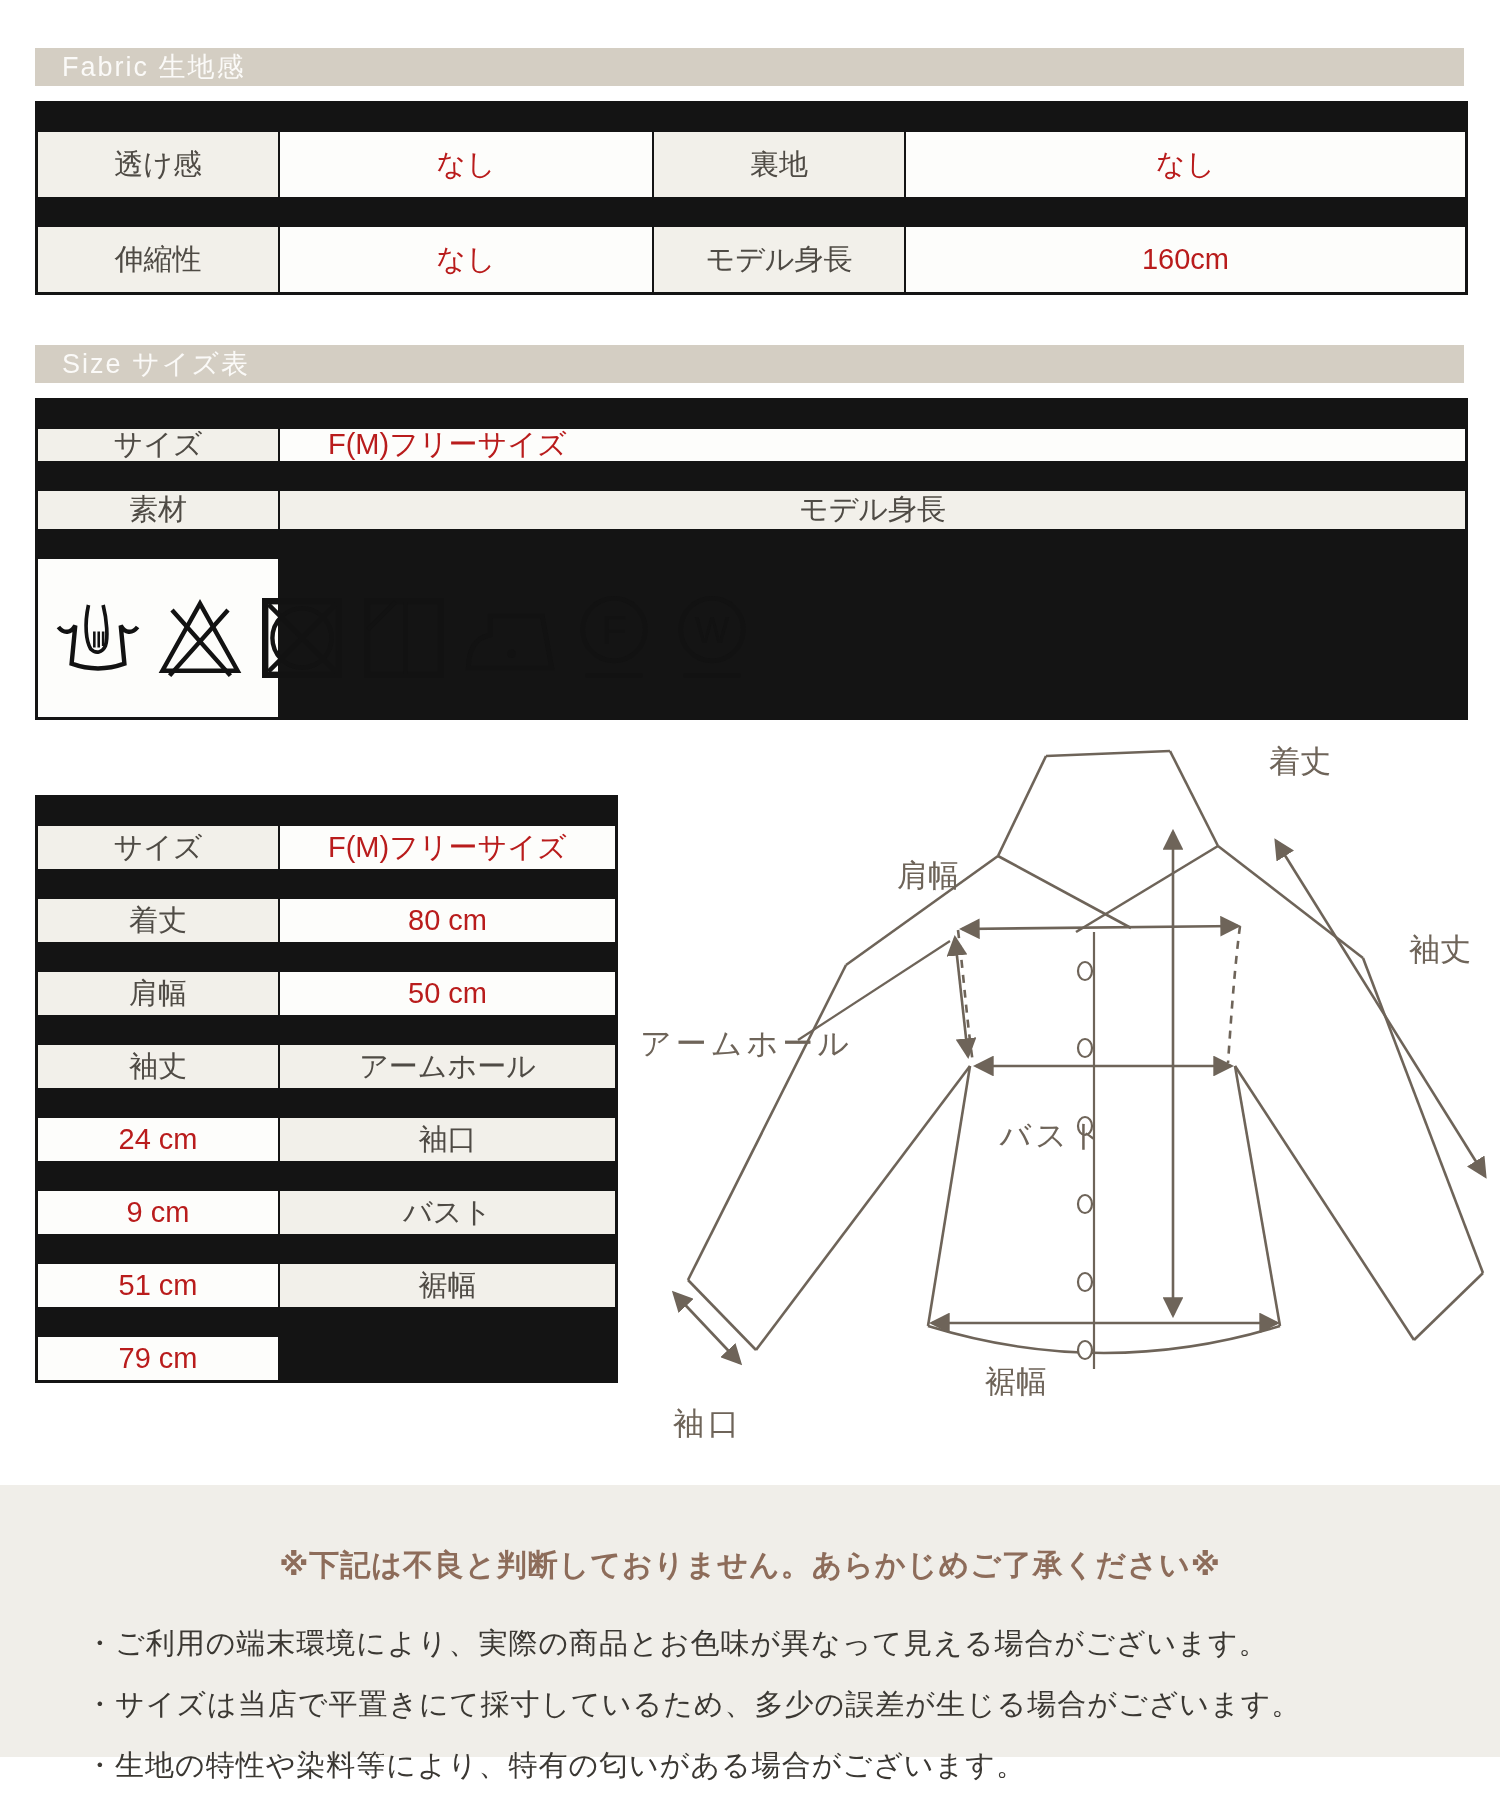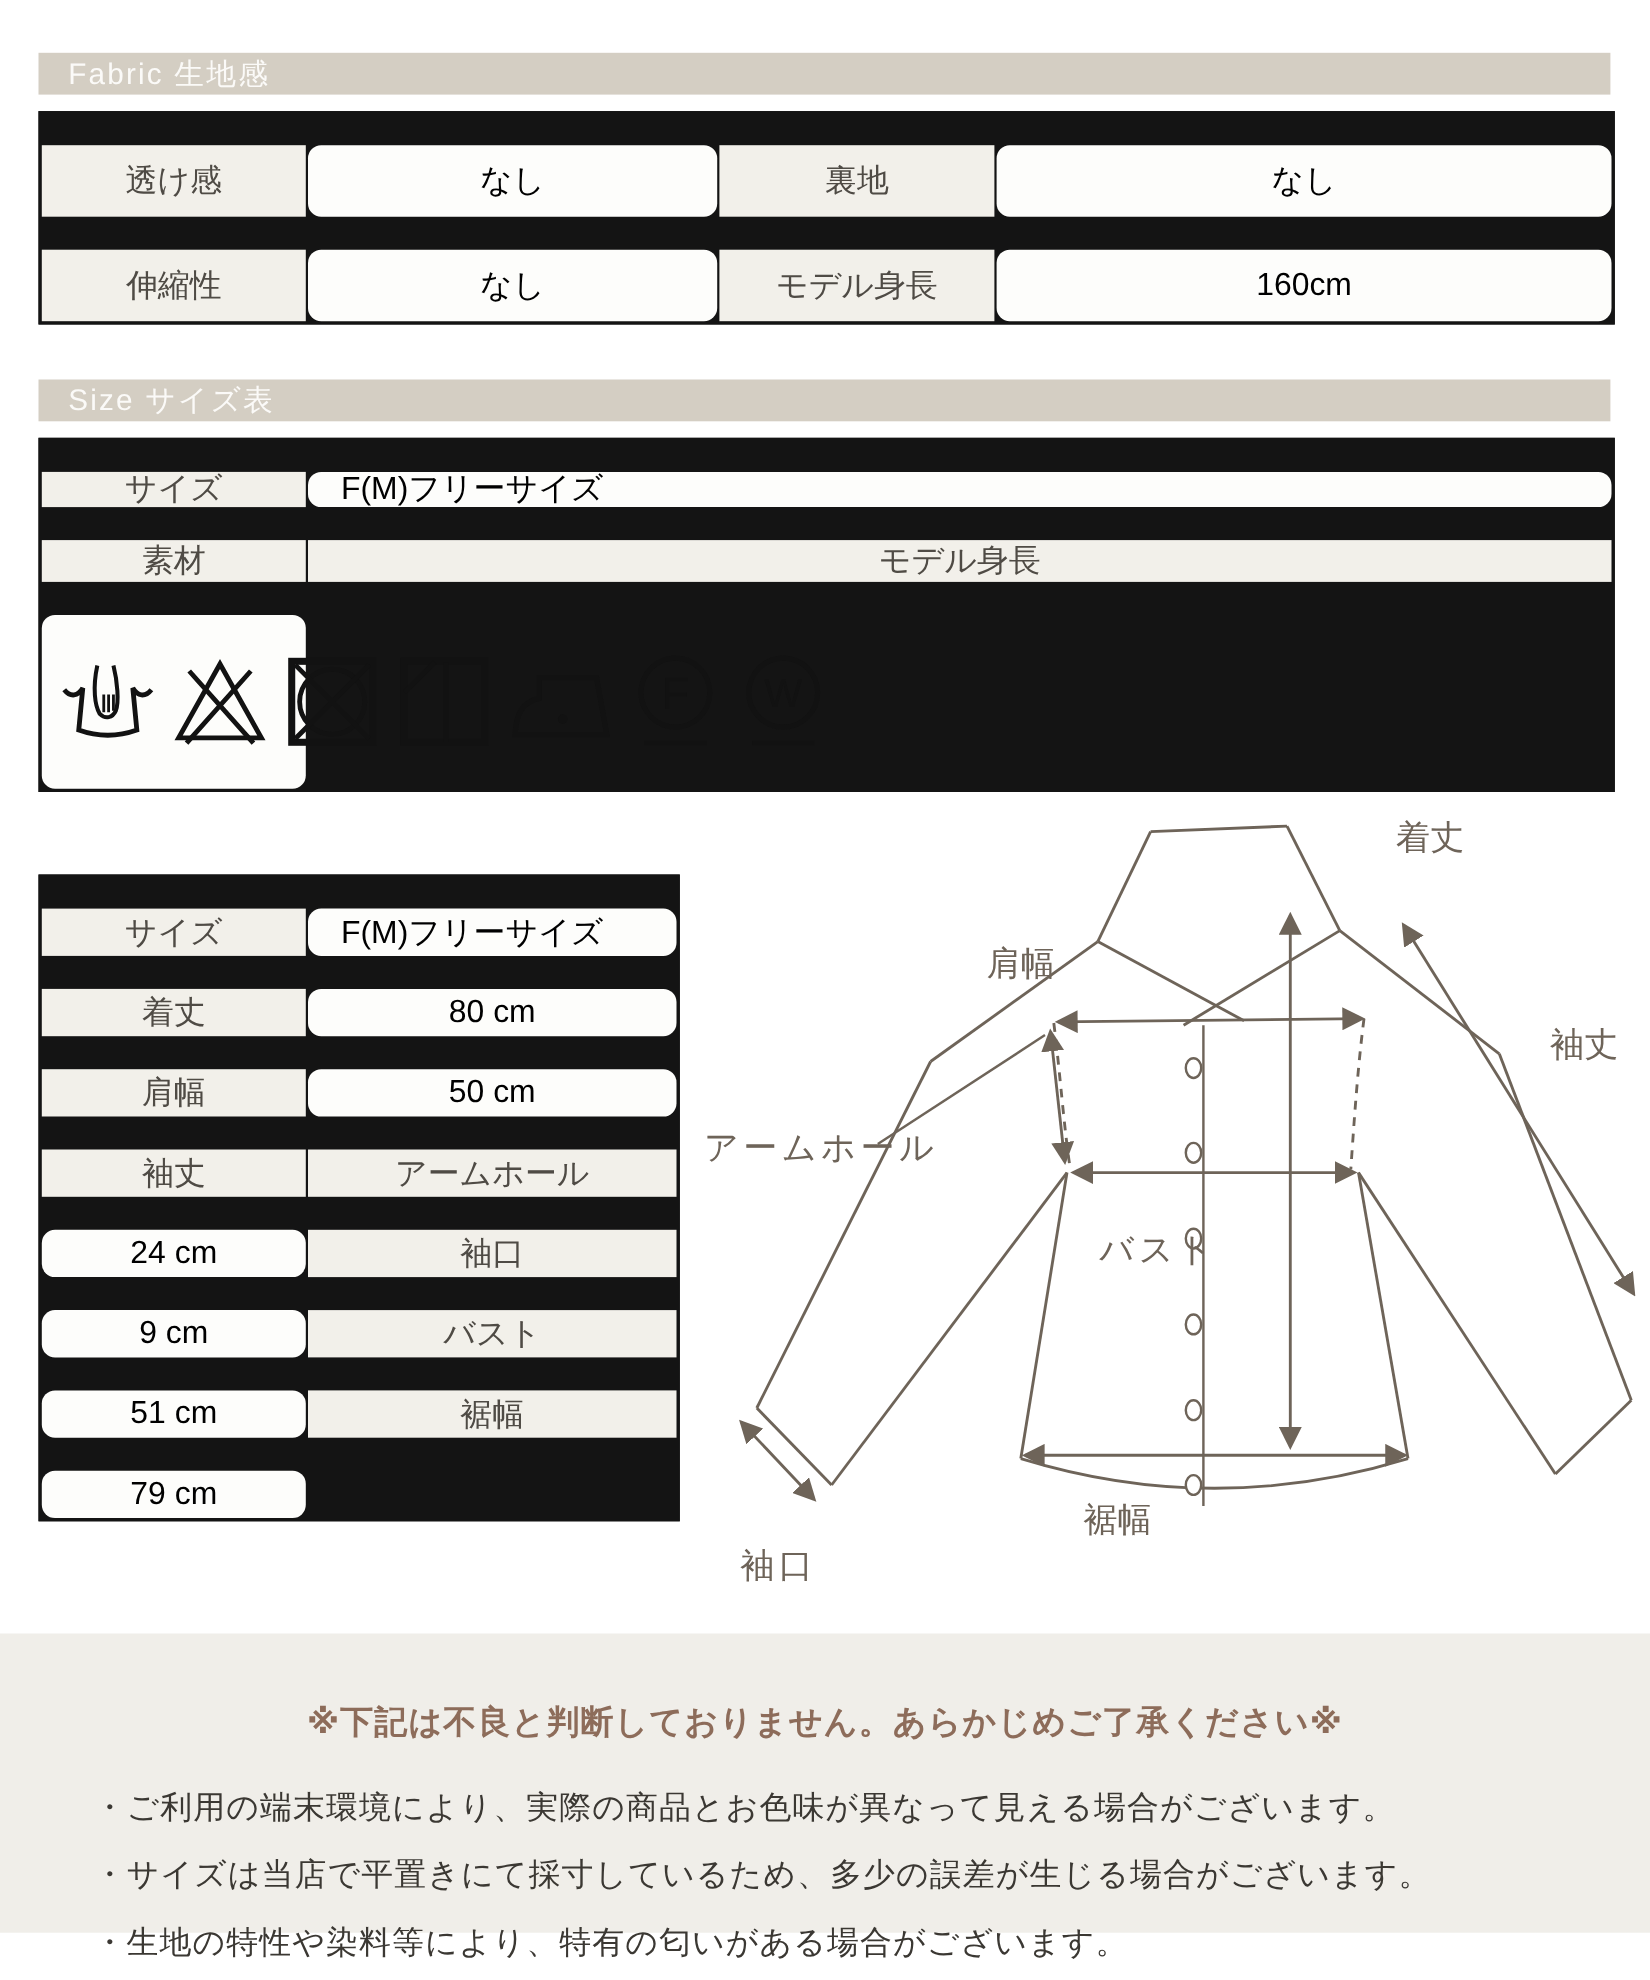--- a/index.html
+++ b/index.html
@@ -11,22 +11,22 @@
   .abs{position:absolute;}
   
   .section-bar{
     left:35px;width:1402px;height:38px;background:#d4cec3;color:#fbfaf8;
     font-size:27px;line-height:39px;padding-left:27px;letter-spacing:2px;
   }
   
   .tbl{display:grid;gap:2px;background:#141414;border:3px solid #141414;}
   .cell{display:flex;align-items:center;justify-content:center;font-size:29px;margin-top:28px;}
   .lbl{background:#f2f0ea;color:#4f4b45;}
-  .val{background:#fdfdfb;color:#000000;border-radius:12px;}
-  .left{justify-content:flex-start;padding-left:30px;}
+  .val{background:#fdfdfb;color:#b91c1c;}
+  .left{justify-content:flex-start;padding-left:48px;}
   #fabric-table{top:101px;left:35px;width:1427px;
     grid-template-columns:240px 372px 250px 1fr;grid-template-rows:93px 93px;}
   #size-info-table{top:398px;left:35px;width:1427px;
     grid-template-columns:240px 1fr;grid-template-rows:60px 66px 186px;}
   #meas-table{top:795px;left:35px;width:577px;
     grid-template-columns:240px 1fr;grid-template-rows:repeat(8,71px);}
   
   .care-row{gap:14px;padding-left:16px;}
   .care-row svg{display:block;}
   

